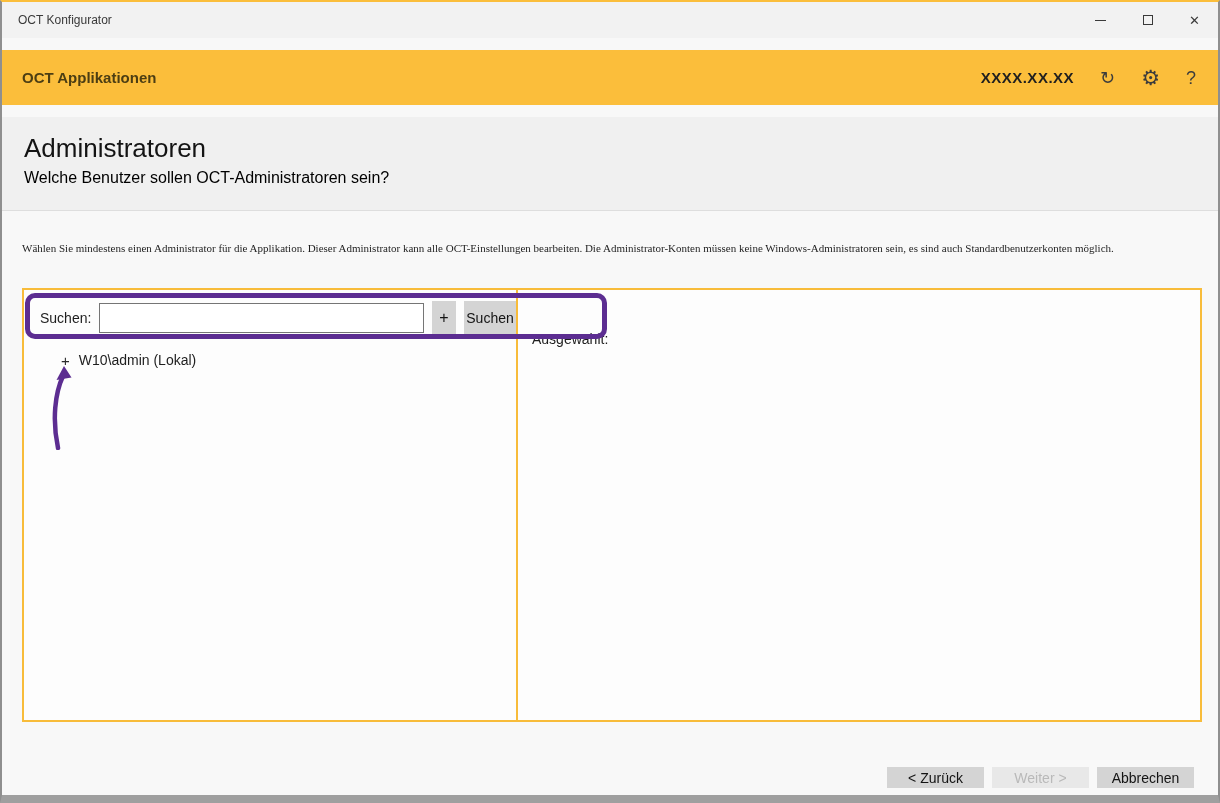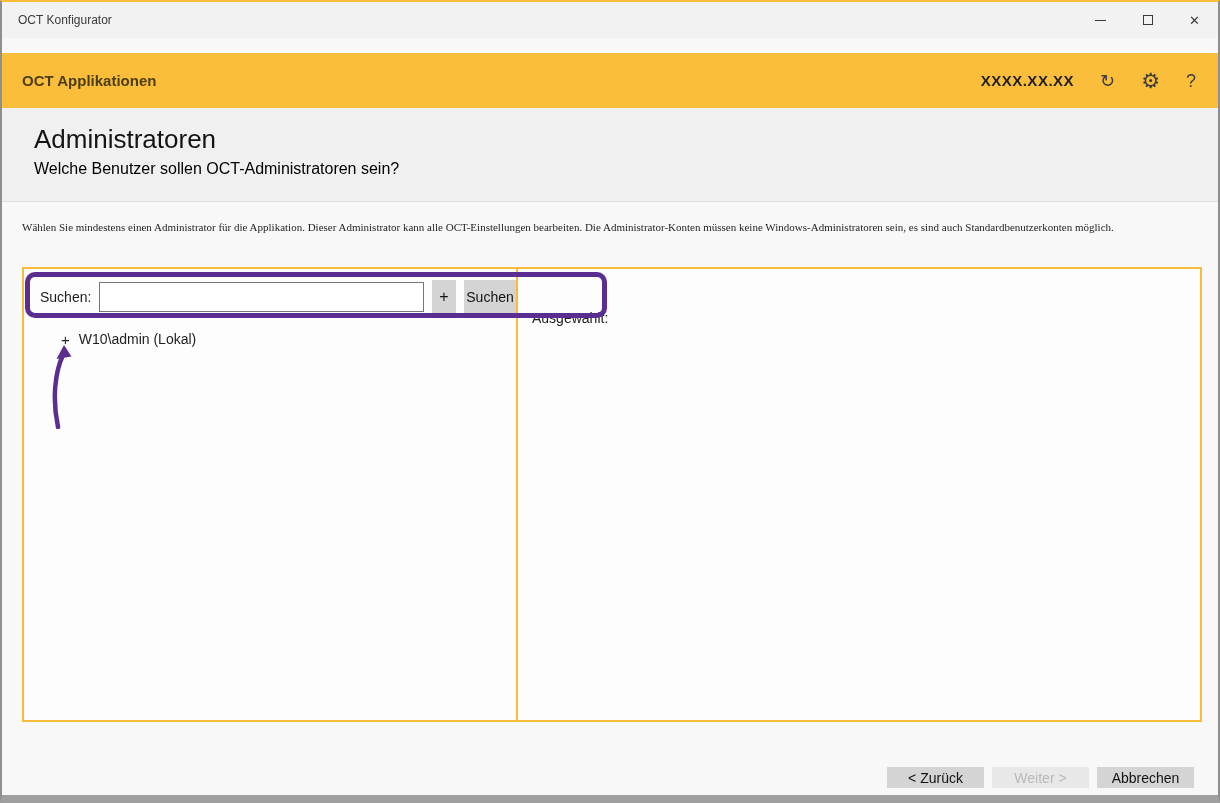--- a/index.html
+++ b/index.html
@@ -7,45 +7,46 @@
   body { font-family:"Liberation Sans","DejaVu Sans",sans-serif; background:#ffffff; position:relative; }
 
   .window {
     position:absolute; inset:0;
     border-top:2px solid #fbbe3b;
     border-left:2px solid #8f8f8f;
     border-right:2px solid #8f8f8f;
     border-bottom:8px solid #9f9f9f;
     display:flex; flex-direction:column;
     background:#f8f8f8;
+    gap:12px;
   }
 
   
   .titlebar { height:36px; background:#f2f2f2; display:flex; align-items:center;
               padding-left:16px; flex:none; position:relative; }
   .tb-title { font-size:12px; color:#3a3a3a; }
   .win-controls { position:absolute; right:0; top:0; height:100%; display:flex; }
   .win-btn { width:47px; height:100%; display:flex; align-items:center; justify-content:center; cursor:default; }
   .min-glyph { display:block; width:11px; height:1px; background:#3a3a3a; }
   .max-glyph { display:block; width:10px; height:10px; border:1px solid #3a3a3a; }
   .close-glyph { font-size:13px; color:#3a3a3a; line-height:1; }
 
   
   .appheader { height:55px; background:#fbbe3b; display:flex; align-items:center;
-               padding:0 22px 0 20px; flex:none;margin-top:15px; }
+               padding:0 22px 0 20px; flex:none; }
   .app-title { font-size:15px; font-weight:bold; color:#4c3e13; }
   .header-right { margin-left:auto; display:flex; align-items:center; gap:26px; }
   .version { font-size:15px; font-weight:bold; color:#1f1f1f; letter-spacing:0.5px; }
   .hicon { font-size:18px; color:#3c3c3c; line-height:1; cursor:default; }
   .hicon.gear { font-size:21px; }
   .hicon.help { font-size:18px; font-weight:400; }
 
   
   .pageheader { height:94px; background:#f0f0f0; border-bottom:1px solid #dedede;
-                padding:16px 32px 0; flex:none; }
+                padding:16px 22px 0; flex:none; }
   .page-title { font-size:26px; font-weight:400; color:#141414; margin-bottom:5px; }
   .page-subtitle { font-size:16px; color:#000000; }
 
   
   .main { flex:1; position:relative; background:#f8f8f8; }
   .desc { padding:17px 32px 0 20px; font-size:11px; line-height:1.55; color:#1e1e1e;font-family:Liberation Serif, serif; }
 
   .panels { position:absolute; left:20px; right:16px; top:65px; bottom:73px;
             border:2px solid #f8bc3a; background:#fdfdfd; display:flex; }
   .pane-left { width:494px; flex:none; border-right:2px solid #f8bc3a; position:relative; }

